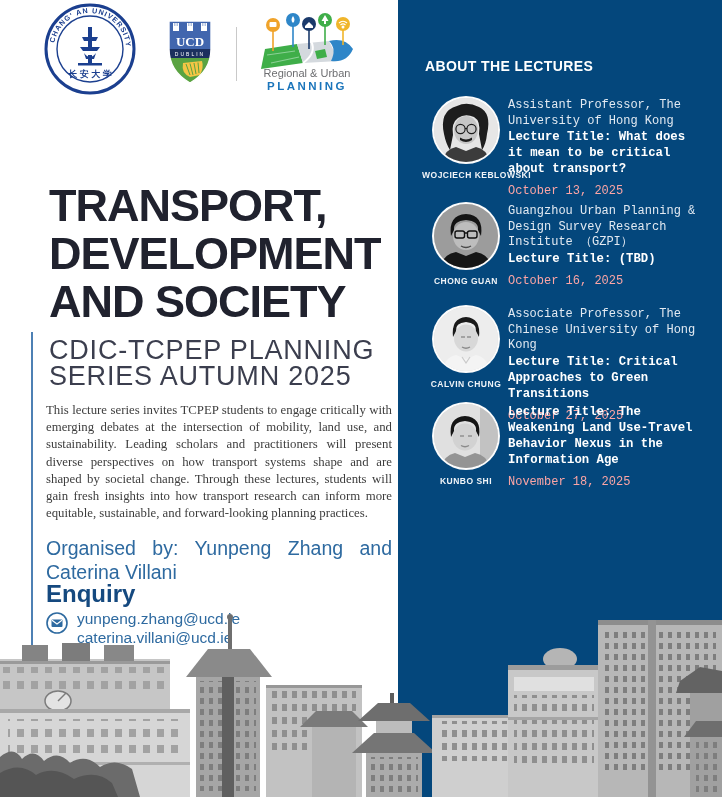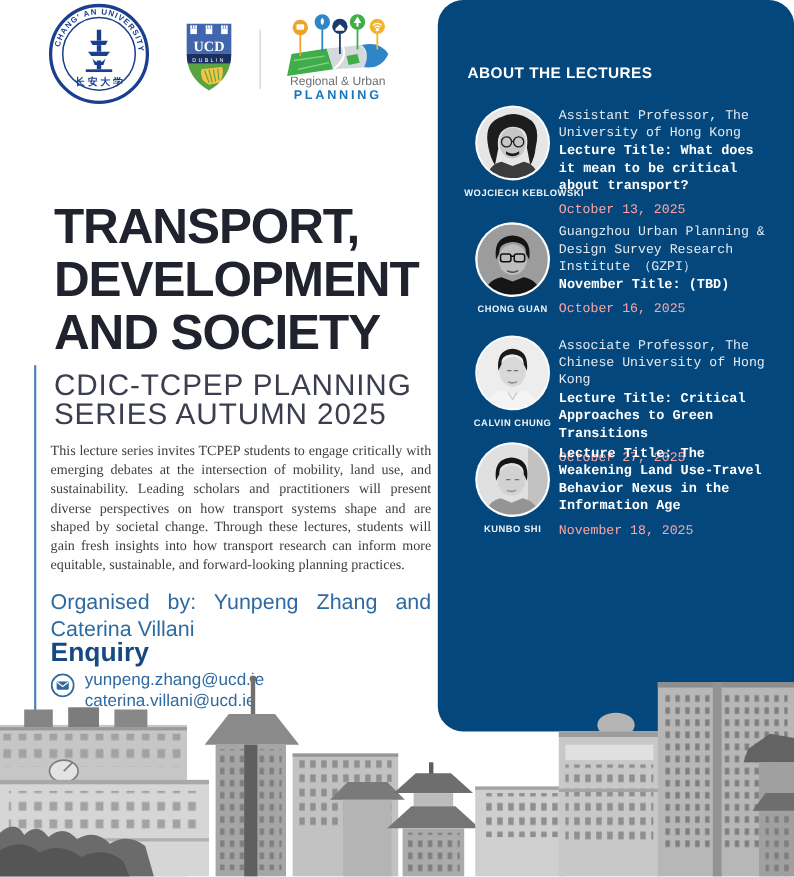--- a/index.html
+++ b/index.html
@@ -5,23 +5,22 @@
   html,body{margin:0;padding:0;background:#ffffff;}
   .poster{
     position:relative;
     width:722px;height:797px;
     overflow:hidden;
     background:#ffffff;
     font-family:"Liberation Sans",sans-serif;
   }
   
   .right-panel{
-    position:absolute;left:398px;top:0;width:324px;height:665px;
+    position:absolute;left:398px;top:0;width:324px;height:797px;
     background:#04477c;
-    border-radius:23px;
   }
   .panel-heading{
     position:absolute;left:27px;top:58px;
     color:#ffffff;font-size:14px;font-weight:bold;letter-spacing:.4px;
   }
   .lect-row{
     position:absolute;left:0;width:324px;
     display:flex;align-items:flex-start;
   }
   .row1{top:94px;} .row2{top:200px;} .row3{top:303px;} .row4{top:400px;}
@@ -261,21 +260,21 @@
             <rect x="33.5" y="27" width="9.5" height="7" rx="2" fill="none" stroke="#101010" stroke-width="1.4"></rect>
             <line x1="30.5" y1="29" x2="33.5" y2="29" stroke="#101010" stroke-width="1.4"></line>
             <path d="M27 42 Q32 45 37 42" stroke="#4a4a4a" stroke-width="1.4" fill="none"></path>
             <path d="M6 64 Q9 50 22 48 L32 52 42 48 Q55 50 58 64 Z" fill="#161616"></path>
           </svg>
         </div>
         <div class="lect-name">CHONG GUAN</div>
       </div>
       <div class="text-col">
         <div class="role">Guangzhou Urban Planning &amp; Design Survey Research Institute （GZPI）</div>
-        <div class="ltitle">November Title: (TBD)</div>
+        <div class="ltitle">Lecture Title: (TBD)</div>
         <div class="ldate">October 16, 2025</div>
       </div>
     </div>
 
     <div class="lect-row row3">
       <div class="photo-col">
         <div class="photo-ring">
           <svg viewBox="0 0 64 64">
             <rect width="64" height="64" fill="#ededed"></rect>
             <ellipse cx="32" cy="31" rx="12" ry="13.5" fill="#d8d8d8"></ellipse>

